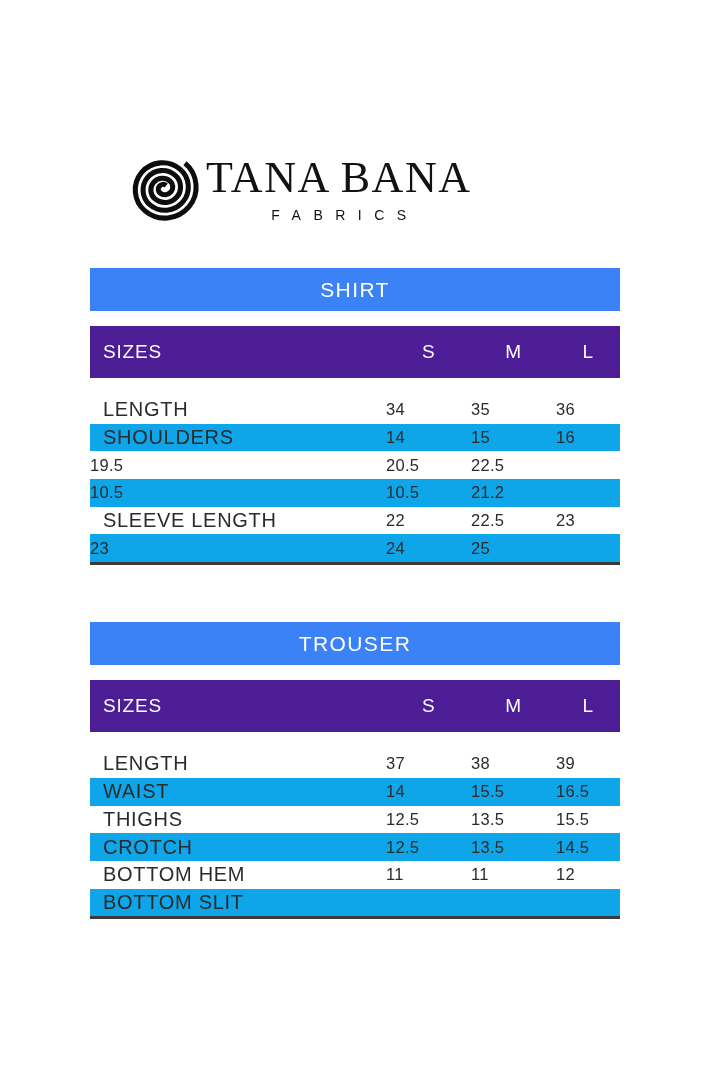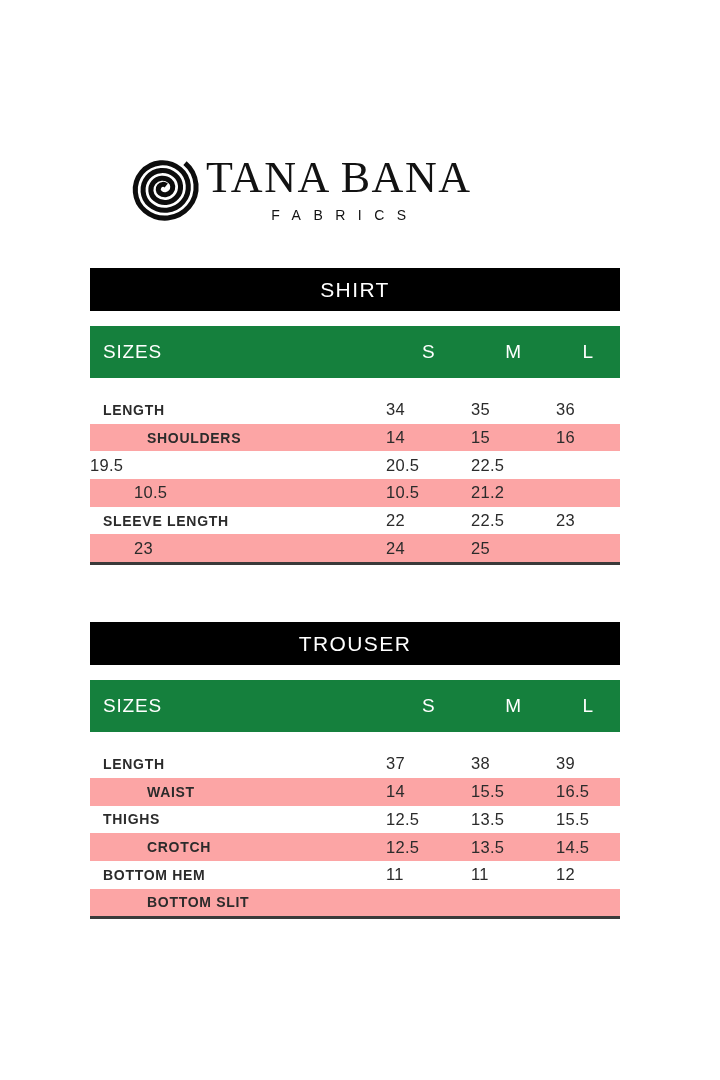--- a/index.html
+++ b/index.html
@@ -49,55 +49,55 @@
     white-space: nowrap;
     text-align: center;
   }
 
   
   .size-section-first { margin-top: 40px; }
   .size-section-second { margin-top: 57px; }
 
   .title-bar {
     height: 43px;
-    background: #000000;
+    background: #3b82f6;
     color: #ffffff;
     display: flex;
     align-items: center;
     justify-content: center;
     font-size: 21px;
     letter-spacing: 1.4px;
     font-weight: 400;
   }
   .sizes-bar {
     margin-top: 15px;
     height: 52px;
-    background: #15803d;
+    background: #4c1d95;
     color: #ffffff;
     display: grid;
     grid-template-columns: 1fr 85px 85px 64px;
     align-items: center;
     font-size: 19px;
   }
   .sizes-label { padding-left: 13px; letter-spacing: 0.8px; }
   .sizes-col { text-align: center; letter-spacing: 0.5px; }
 
   .rows {
     margin-top: 18px;
     border-bottom: 3px solid #3a3a3a;
   }
   .trow {
     height: 27.7px;
     display: grid;
     grid-template-columns: 1fr 85px 85px 64px;
     align-items: center;
     color: #2b2b2b;
   }
-  .trow.alt { background: #fca5a5; padding-left: 44px; }
-  .tlabel { padding-left: 13px; font-size: 14px; letter-spacing: 0.7px; font-weight: bold; }
+  .trow.alt { background: #0ea5e9; }
+  .tlabel { padding-left: 13px; font-size: 20px; letter-spacing: 0.7px; }
   .tval   { text-align: left; font-size: 16.5px; letter-spacing: 0.3px; }
 </style>
 </head>
 <body>
 
 <div class="content">
 
   <div class="logo-row">
     <span class="logo-icon">
       <svg width="70" height="74" viewBox="0 0 72 76" aria-hidden="true">

